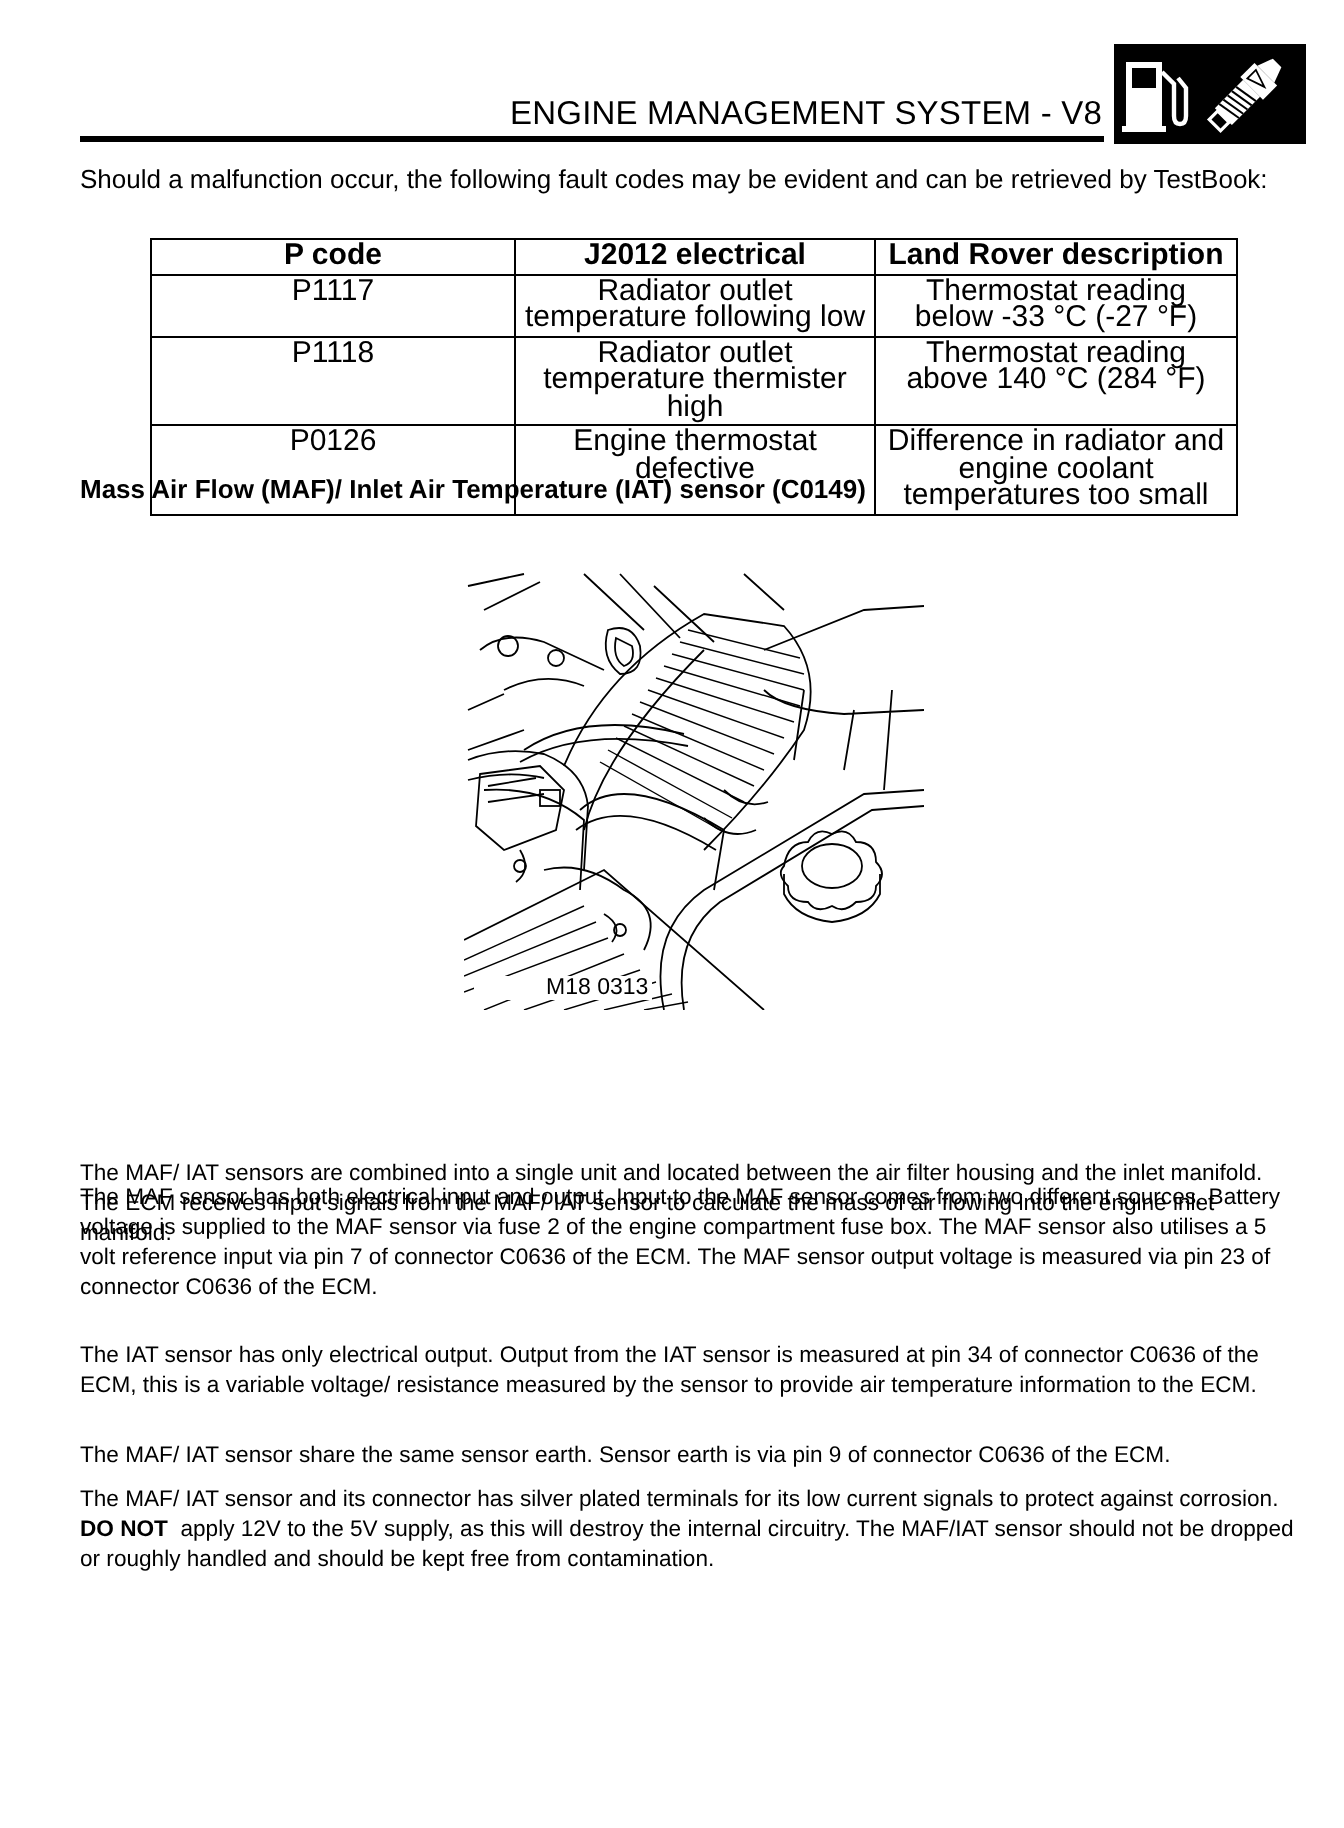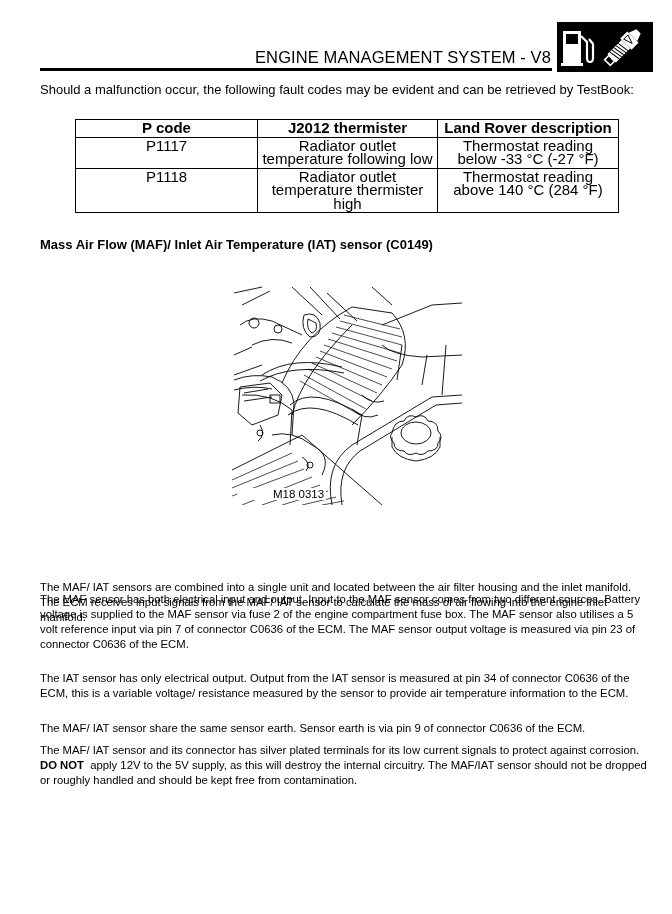--- a/index.html
+++ b/index.html
@@ -68,34 +68,39 @@
 
 <table class="faults">
   <colgroup>
       <col class="c1">
       <col class="c2">
       <col class="c3">
     </colgroup>
   <thead>
     <tr>
       <th>P code</th>
-      <th>J2012 thermister</th>
+      <th>J2012 electrical</th>
       <th>Land Rover description</th>
     </tr>
   </thead>
   <tbody>
     <tr>
       <td>P1117</td>
       <td>Radiator outlet temperature following low</td>
       <td>Thermostat reading below -33 °C (-27 °F)</td>
     </tr>
     <tr>
       <td>P1118</td>
       <td>Radiator outlet temperature thermister high</td>
       <td>Thermostat reading above 140 °C (284 °F)</td>
+    </tr>
+    <tr>
+      <td>P0126</td>
+      <td>Engine thermostat defective</td>
+      <td>Difference in radiator and engine coolant temperatures too small</td>
     </tr>
   </tbody>
 </table>
 
 <div class="abs sec-title">Mass Air Flow (MAF)/ Inlet Air Temperature (IAT) sensor (C0149)</div>
 
 <div class="abs figure">
   <svg width="230" height="220" viewBox="0 0 230 220" fill="none" stroke="#000" stroke-width="0.9">
 
     <path d="M2 8 L30 2 M10 20 L38 6 M60 2 L90 30 M78 2 L108 34 M95 8 L125 36 M140 2 L160 20 M150 40 L200 20 L230 18"></path>

